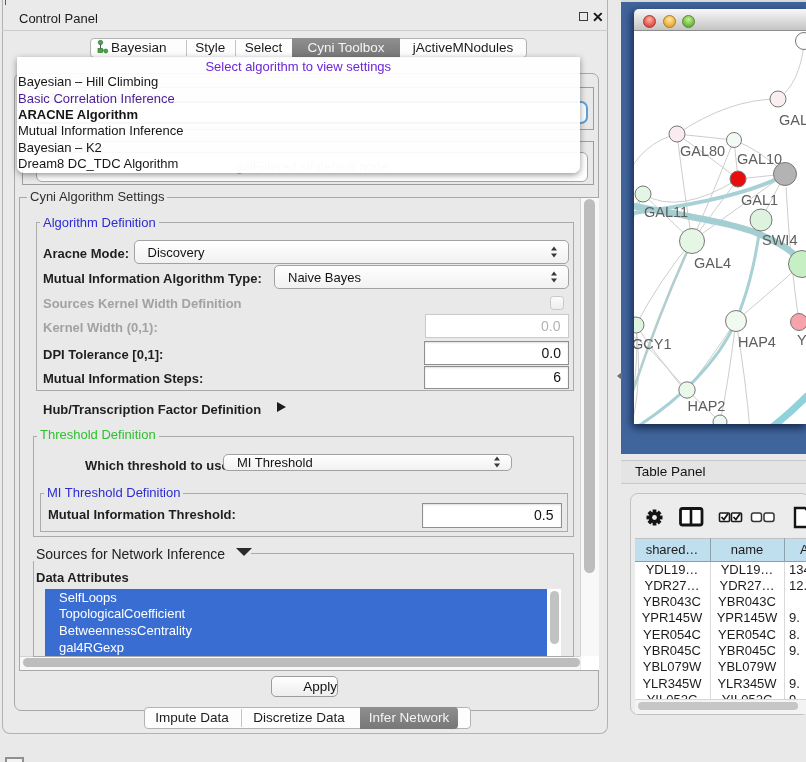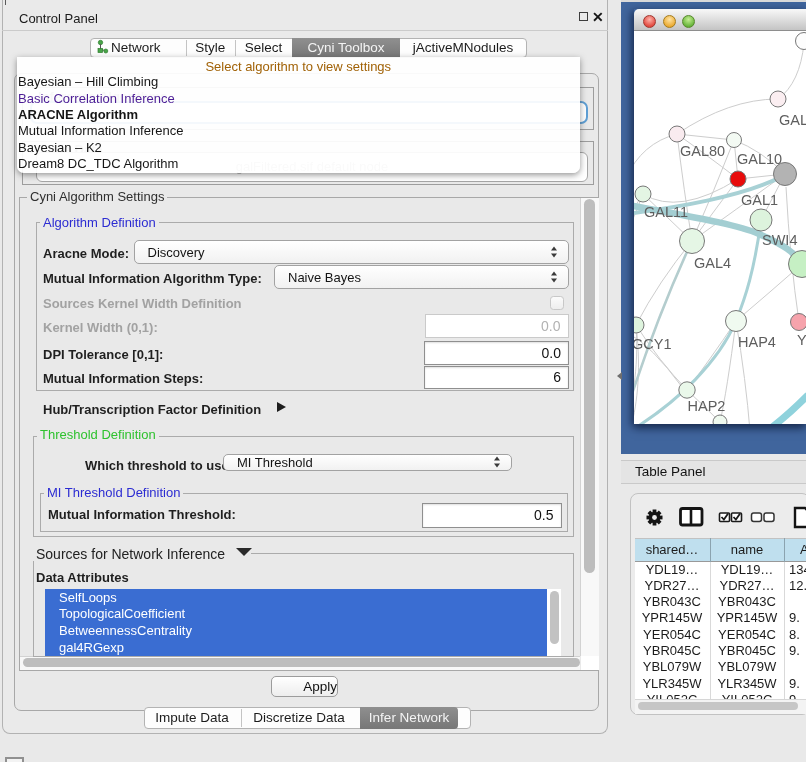--- a/index.html
+++ b/index.html
@@ -163,21 +163,21 @@
 <div class="a" style="left:90px;top:38px;width:437px;height:20px;background:#fdfdfd;border:1px solid #b3b3b3;border-radius:4px;box-sizing:border-box"></div>
 <div class="a" style="left:185.5px;top:40px;width:1px;height:16px;background:#c4c4c4"></div>
 <div class="a" style="left:235px;top:40px;width:1px;height:16px;background:#c4c4c4"></div>
 <div class="a" style="left:292px;top:38px;width:108px;height:20px;background:linear-gradient(#909090,#767676);color:#f4f4f4;font-size:13.5px;text-align:center;line-height:20px">Cyni Toolbox</div>
 <div class="a" style="left:96px;top:39px;width:13px;height:15px"><svg width="13" height="15">
       <circle cx="4.5" cy="3.5" r="2.2" fill="#49a549" stroke="#2e7d2e" stroke-width=".7"></circle>
       <path d="M4.5,5 V10 M5.5,10.5 L8.5,11.5" stroke="#555" stroke-width="1"></path>
       <rect x="2" y="9.5" width="4.6" height="4" fill="#49a549" stroke="#2e7d2e" stroke-width=".7"></rect>
       <circle cx="9.8" cy="12" r="2" fill="#49a549" stroke="#2e7d2e" stroke-width=".7"></circle>
     </svg></div>
-<div class="seg" style="left:111px;top:38px;height:20px;line-height:20px">Network</div>
+<div class="seg" style="left:111px;top:38px;height:20px;line-height:20px">Bayesian</div>
 <div class="seg" style="left:185.5px;top:38px;width:49.5px;height:20px;line-height:20px">Style</div>
 <div class="seg" style="left:235px;top:38px;width:57px;height:20px;line-height:20px">Select</div>
 <div class="seg" style="left:400px;top:38px;width:126px;height:20px;line-height:20px">jActiveMNodules</div>
 <div class="a" style="left:14px;top:73px;width:585px;height:638px;background:#e9e9e9;border:1px solid #a8a8a8;border-radius:7px;box-sizing:border-box"></div>
 <div class="grp" style="left:22px;top:87px;width:572px;height:43px;border-color:#9d9d9d"></div>
 <div class="a" style="left:38px;top:89px;font-size:13px;color:#8f8f8f;font-weight:bold">Inference Algorithms</div>
 <div class="a" style="left:30px;top:100.5px;width:558px;height:23.5px;background:#fff;border:2.5px solid #5f9fd4;border-radius:7px;box-sizing:border-box"></div>
 <div class="grp" style="left:22px;top:141px;width:572px;height:43.5px;border-color:#9d9d9d"></div>
 <div class="a" style="left:38px;top:142px;font-size:13px;color:#8f8f8f;font-weight:bold">Table Data</div>
 <div class="a" style="left:36px;top:152px;width:552px;height:30px;background:#fff;border:1px solid #a6a6a6;border-radius:6px;box-sizing:border-box;font-size:13px;color:#b2b2b2;text-align:center;line-height:28px">galFiltered.sif default node</div>
@@ -232,21 +232,21 @@
 <div class="a" style="left:59px;top:622.9px;font-size:13px;color:#fff">BetweennessCentrality</div>
 <div class="a" style="left:59px;top:639.6px;font-size:13px;color:#fff">gal4RGexp</div>
 <div class="a" style="left:549.5px;top:590.5px;width:9px;height:53px;background:#c2c2c2;border-radius:4.5px"></div>
 <div class="a" style="left:271px;top:675.5px;width:67px;height:21.5px;background:linear-gradient(#fff,#ededed);border:1px solid #9c9c9c;border-radius:5px;box-sizing:border-box;font-size:13.5px;color:#111;text-align:right;line-height:19.5px">Apply</div>
 <div class="a" style="left:144px;top:707px;width:327px;height:22px;background:#fdfdfd;border:1px solid #b3b3b3;border-radius:4px;box-sizing:border-box"></div>
 <div class="a" style="left:240.5px;top:709px;width:1px;height:18px;background:#c4c4c4"></div>
 <div class="a" style="left:360px;top:707px;width:98px;height:22px;background:linear-gradient(#8f8f8f,#777);border-radius:0 4px 4px 0;color:#f4f4f4;font-size:13.5px;text-align:center;line-height:22px">Infer Network</div>
 <div class="seg" style="left:144px;top:707px;width:96px;height:22px;line-height:22px;font-size:13.5px">Impute Data</div>
 <div class="seg" style="left:240px;top:707px;width:118px;height:22px;line-height:22px;font-size:13.5px">Discretize Data</div>
 <div class="a" style="left:16.5px;top:57px;width:563.5px;height:116px;background:rgba(255,255,255,.93);border-radius:0 0 7px 7px;box-shadow:0 2px 6px rgba(60,60,60,.55)"></div>
-<div class="a" style="left:16.5px;top:58.5px;width:563.5px;font-size:13px;color:#a16207;text-align:center">Select algorithm to view settings</div>
+<div class="a" style="left:16.5px;top:58.5px;width:563.5px;font-size:13px;color:#6d28d9;text-align:center">Select algorithm to view settings</div>
 <div class="a" style="left:18px;top:74.3px;font-size:13px;color:#161616">Bayesian – Hill Climbing</div>
 <div class="a" style="left:18px;top:90.6px;font-size:13px;color:#4c1d95">Basic Correlation Inference</div>
 <div class="a" style="left:18px;top:106.9px;font-size:13px;color:#161616"><b>ARACNE Algorithm</b></div>
 <div class="a" style="left:18px;top:123.2px;font-size:13px;color:#161616">Mutual Information Inference</div>
 <div class="a" style="left:18px;top:139.5px;font-size:13px;color:#161616">Bayesian – K2</div>
 <div class="a" style="left:18px;top:155.8px;font-size:13px;color:#161616">Dream8 DC_TDC Algorithm</div>
 <div class="a" style="left:4.5px;top:0;width:1.5px;height:5px;background:#5a5a5a"></div>
 <div class="a" style="left:5px;top:757px;width:19px;height:10px;border:2px solid #909090;background:#f3f3f3;box-sizing:border-box"></div>
 
 </body></html>

